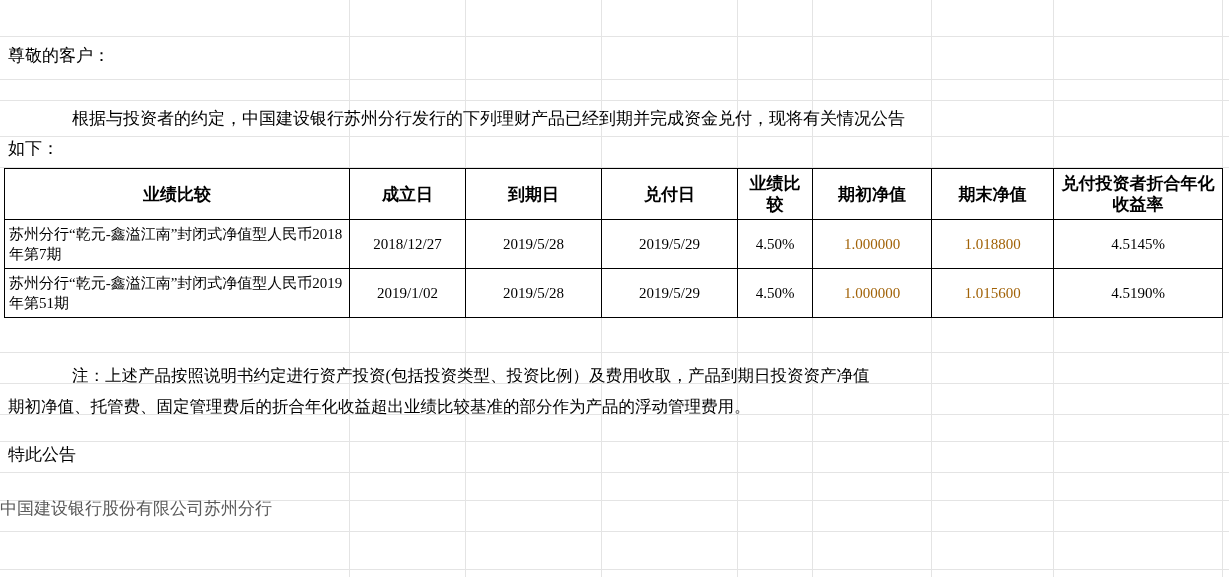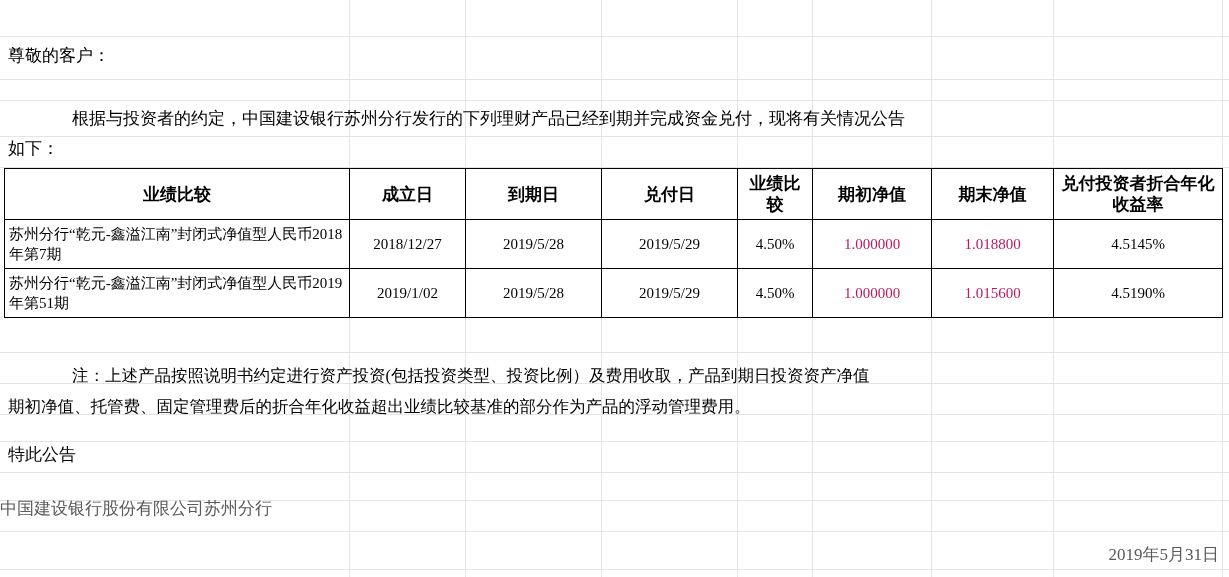--- a/index.html
+++ b/index.html
@@ -103,21 +103,21 @@
     font-size: 14.5px;
     line-height: 20px;
   }
   td.center {
     text-align: center;
     font-size: 15.5px;
   }
   td.nav {
     text-align: center;
     font-size: 15.5px;
-    color: #be185d;
+    color: #a16207;
   }
 
   .note {
     position: absolute;
     top: 360px;
     left: 8px;
     width: 1200px;
     font-size: 16.5px;
     line-height: 31px;
   }
@@ -233,15 +233,14 @@
   </table>
 
   <div class="note">
     <span class="indent"></span><span>注：上述产品按照说明书约定进行资产投资(包括投资类型、投资比例）及费用收取，产品到期日投资资产净值</span><br>
     <span>期初净值、托管费、固定管理费后的折合年化收益超出业绩比较基准的部分作为产品的浮动管理费用。</span>
   </div>
 
   <div class="notice-end">特此公告</div>
 
   <div class="signature">中国建设银行股份有限公司苏州分行</div>
-  <div class="sign-date">2019年5月31日</div>
 
 </div>
 
 </body></html>

